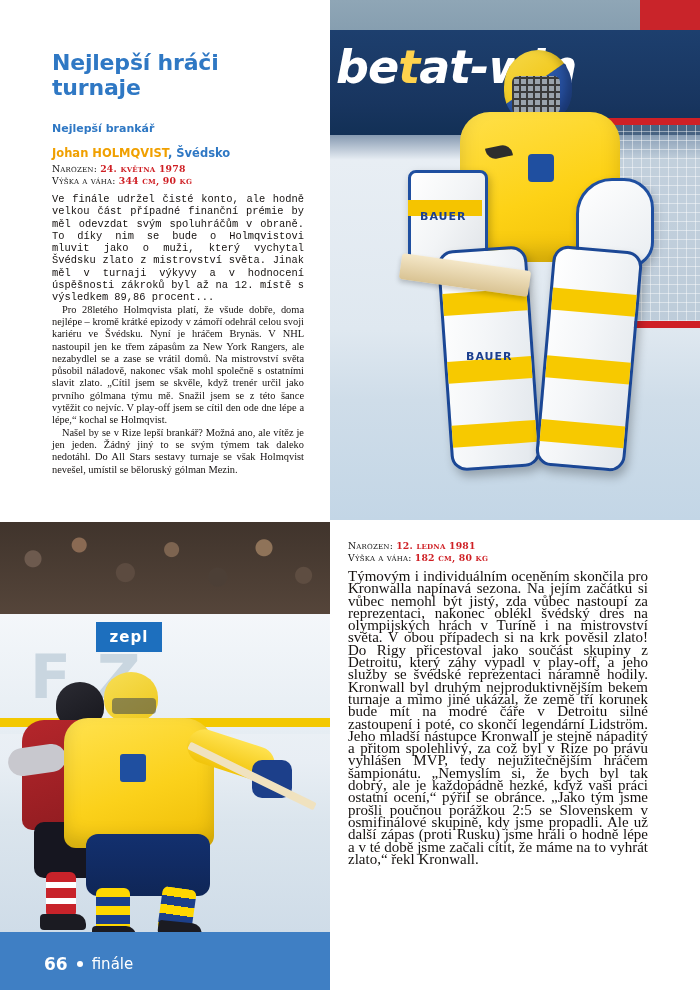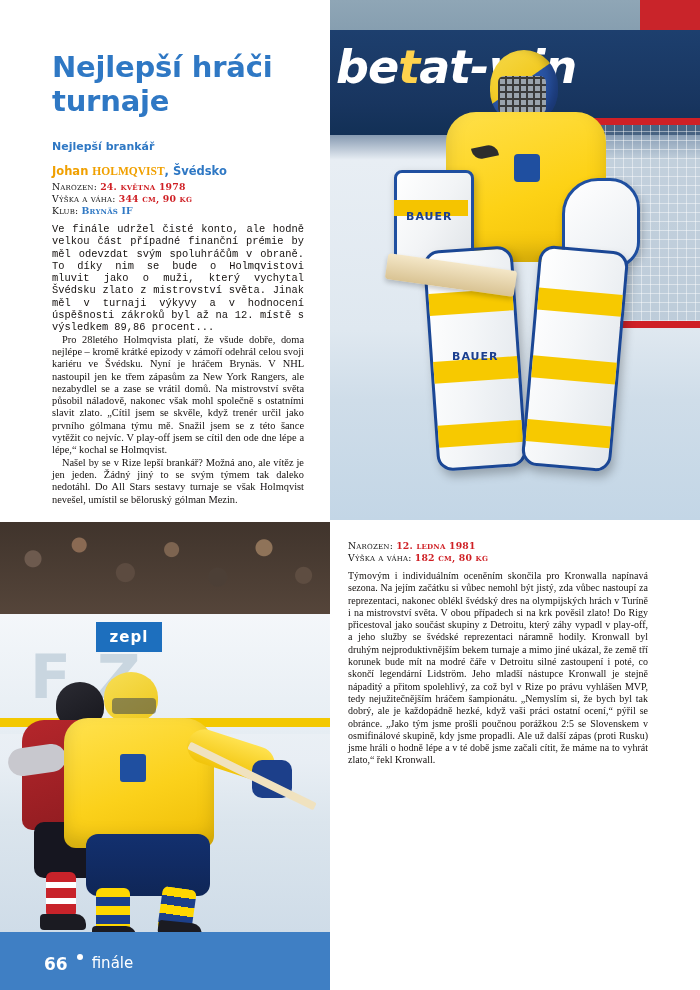--- a/index.html
+++ b/index.html
@@ -87,21 +87,21 @@
   }
   
   .goalie-red-right {
     position: absolute;
     right: 0; top: 0; width: 60px; height: 40px;
     background: #c9242a;
   }
   
   .gk {
     position: absolute;
-    left: 56px;
+    left: 70px;
     top: 50px;
     width: 250px;
     height: 430px;
   }
   .gk-helmet {
     position: absolute;
     left: 104px; top: 0;
     width: 68px; height: 74px;
     border-radius: 50% 50% 45% 45%;
     background: linear-gradient(145deg, #f6d94a 0%, #f2cb23 45%, #2a55a5 46%, #1e4391 100%);
@@ -209,40 +209,40 @@
   
   .left-col {
     position: absolute;
     left: 52px;
     top: 50px;
     width: 252px;
   }
   .title-main {
     font-family: "DejaVu Sans", sans-serif;
     font-weight: bold;
-    font-size: 29px;
+    font-size: 22px;
     color: #2f78c4;
     margin: 0 0 22px 0;
     letter-spacing: -0.2px;
   }
   .title-sub {
     font-family: "DejaVu Sans", sans-serif;
     font-weight: bold;
     font-size: 11px;
     color: #2f78c4;
     margin: 0 0 11px 0;
   }
   .player-name {
     font-family: "DejaVu Sans", sans-serif;
     font-size: 11.5px;
     font-weight: bold;
     color: #f0a000;
     margin-bottom: 3px;
   }
-  .player-name .surname { color: #f0a000; font-family: Liberation Serif, serif; }
+  .player-name .surname { color: #f0a000; }
   .player-name .country {
     color: #2f78c4;
     font-weight: bold;
   }
   .fact-line {
     font-family: "DejaVu Serif", serif;
     font-size: 9.3px;
     color: #111;
     margin: 0 0 1px 0;
     font-variant: small-caps;
@@ -450,21 +450,21 @@
   
   .right-col {
     position: absolute;
     left: 348px;
     top: 540px;
     width: 300px;
   }
   .right-col .title-sub { margin-bottom: 13px; }
   .right-body {
     font-family: "Liberation Serif", serif;
-    font-size: 10px;
+    font-size: 15px;
     line-height: 12.3px;
     color: #15110f;
     text-align: justify;
     margin-top: 7px;
   }
   .right-body p { margin: 0; text-indent: 10px; }
   .right-body p:first-child { text-indent: 0; }
 
   
   .footer-bar {
@@ -473,20 +473,21 @@
     bottom: 0;
     width: 330px;
     height: 58px;
     background: #3f7fc4;
   }
   .footer-inner {
     position: absolute;
     left: 44px;
     bottom: 16px;
     display: flex;
+    align-items: center;
     gap: 9px;
     color: #ffffff;
     font-family: "DejaVu Sans", sans-serif;
   }
   .footer-page {
     font-size: 17px;
     font-weight: bold;
   }
   .footer-dot {
     width: 6px; height: 6px; border-radius: 50%;
@@ -556,24 +557,20 @@
     </div>
 
     <div class="fact-line">
       <span class="label">Narozen:</span>
       <span class="value">24. května 1978</span>
     </div>
     <div class="fact-line">
       <span class="label">Výška a váha:</span>
       <span class="value">344 cm, 90 kg</span>
     </div>
-    <div class="fact-line">
-      <span class="label">Klub:</span>
-      <span class="value-blue">Brynäs IF</span>
-    </div>
 
     <div class="body-text">
       <p>Ve finále udržel čisté konto, ale hodně velkou část případné finanční prémie by měl odevzdat svým spoluhráčům v obraně. To díky nim se bude o Holmqvistovi mluvit jako o muži, který vychytal Švédsku zlato z mistrovství světa. Jinak měl v turnaji výkyvy a v hodnocení úspěšnosti zákroků byl až na 12. místě s výsledkem 89,86 procent...</p>
       <p>Pro 28letého Holmqvista platí, že všude dobře, doma nejlépe – kromě krátké epizody v zámoří odehrál celou svoji kariéru ve Švédsku. Nyní je hráčem Brynäs. V NHL nastoupil jen ke třem zápasům za New York Rangers, ale nezabydlel se a zase se vrátil domů. Na mistrovství světa působil náladově, nakonec však mohl společně s ostatními slavit zlato. „Cítil jsem se skvěle, když trenér určil jako prvního gólmana týmu mě. Snažil jsem se z této šance vytěžit co nejvíc. V play-off jsem se cítil den ode dne lépe a lépe,“ kochal se Holmqvist.</p>
       <p>Našel by se v Rize lepší brankář? Možná ano, ale vítěz je jen jeden. Žádný jiný to se svým týmem tak daleko nedotáhl. Do All Stars sestavy turnaje se však Holmqvist nevešel, umístil se běloruský gólman Mezin.</p>
     </div>
   </div>
 
   <div class="photo-players">
     <div class="pl-bg"></div>

